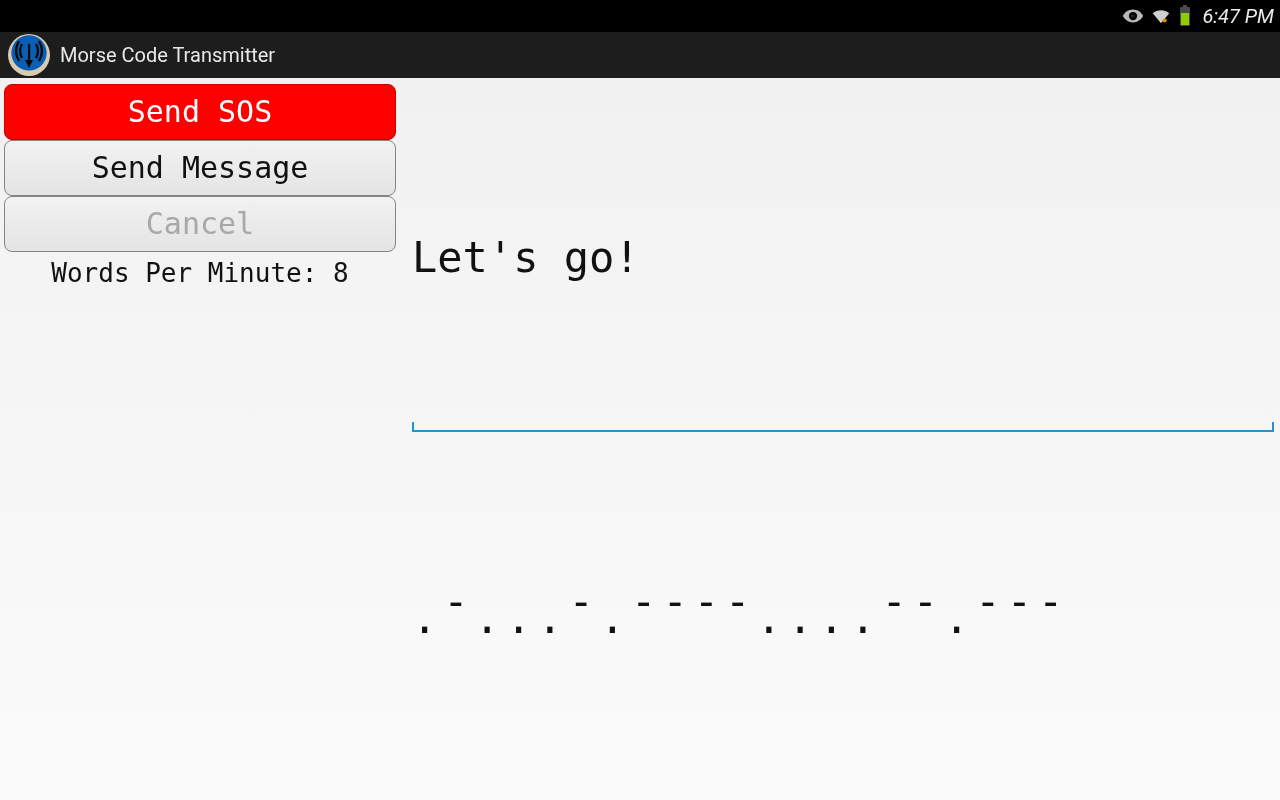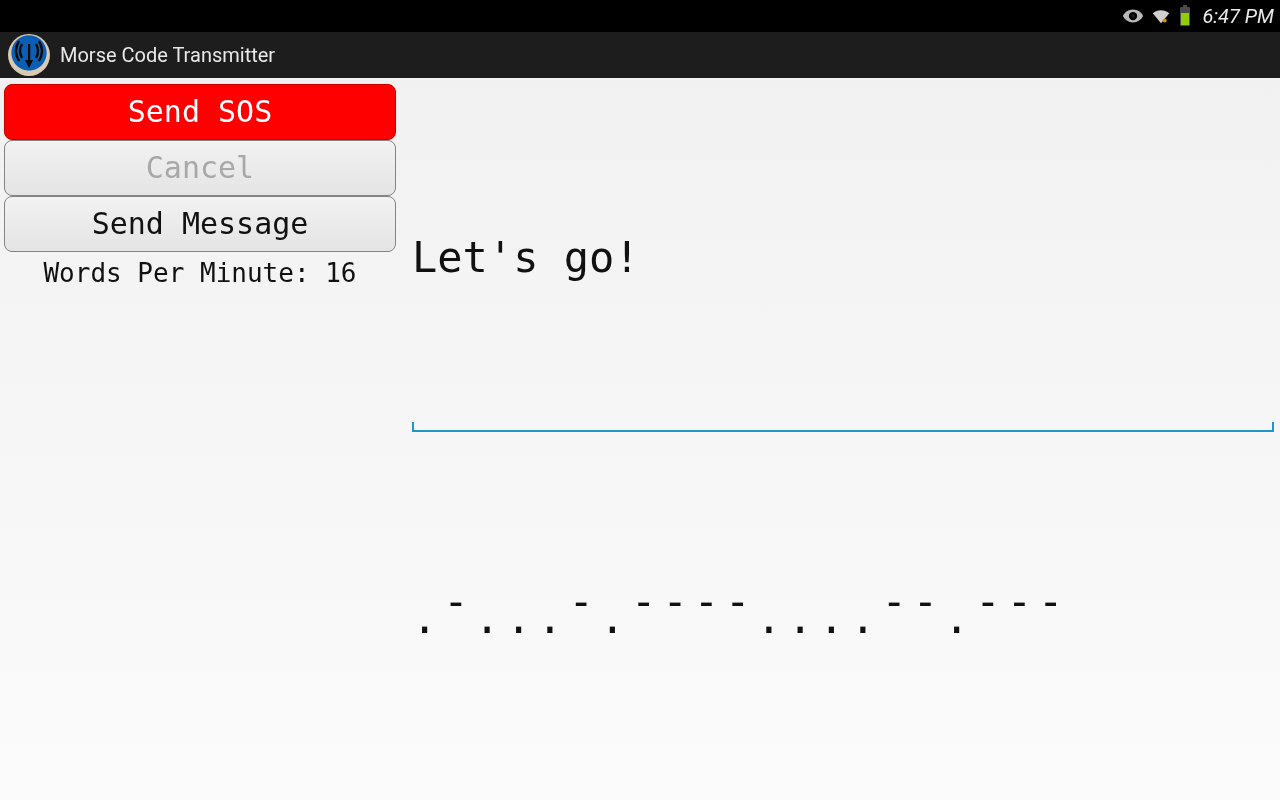--- a/index.html
+++ b/index.html
@@ -181,23 +181,23 @@
       <path d="M11 7 Q5 17 11 27" stroke="#0a0a0a" stroke-width="2.4" fill="none"></path>
       <path d="M31 7 Q37 17 31 27" stroke="#0a0a0a" stroke-width="2.4" fill="none"></path>
     </svg>
   </div>
   <div class="app-title">Morse Code Transmitter</div>
 </div>
 
 <div class="content">
   <div class="left-col">
     <button class="btn sos">Send SOS</button>
+    <button class="btn">Send Message</button>
     <button class="btn disabled">Cancel</button>
-    <button class="btn">Send Message</button>
-    <div class="wpm-label">Words Per Minute: 16</div>
+    <div class="wpm-label">Words Per Minute: 8</div>
   </div>
   <div class="right-col">
     <div class="input-wrap">
       <div class="input-text">Let's go!</div>
       <div class="input-underline"></div>
     </div>
     <div class="morse-out"><span>.</span><span class="dash">-</span><span>.</span><span>.</span><span>.</span><span class="dash">-</span><span>.</span><span class="dash">-</span><span class="dash">-</span><span class="dash">-</span><span class="dash">-</span><span>.</span><span>.</span><span>.</span><span>.</span><span class="dash">-</span><span class="dash">-</span><span>.</span><span class="dash">-</span><span class="dash">-</span><span class="dash">-</span></div>
   </div>
 </div>
 

